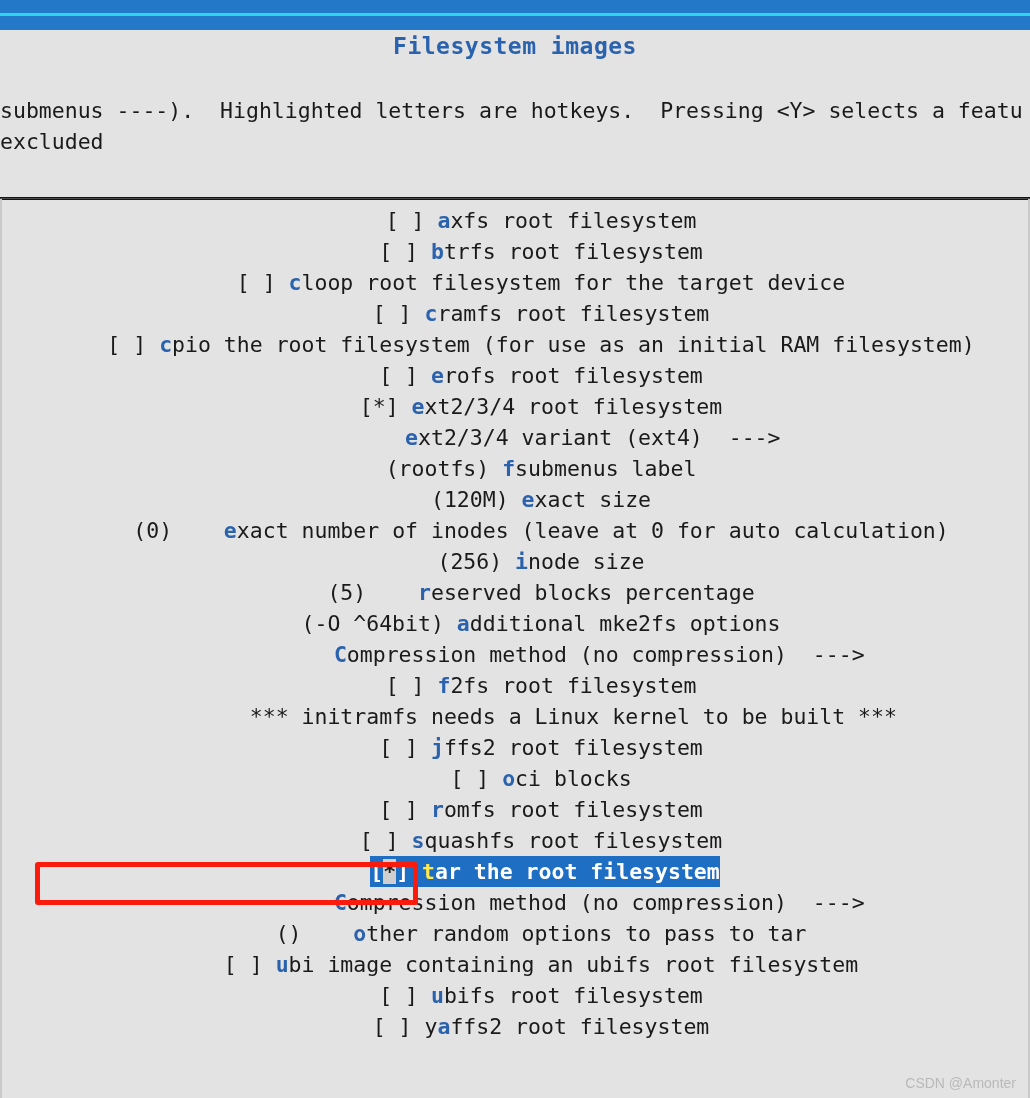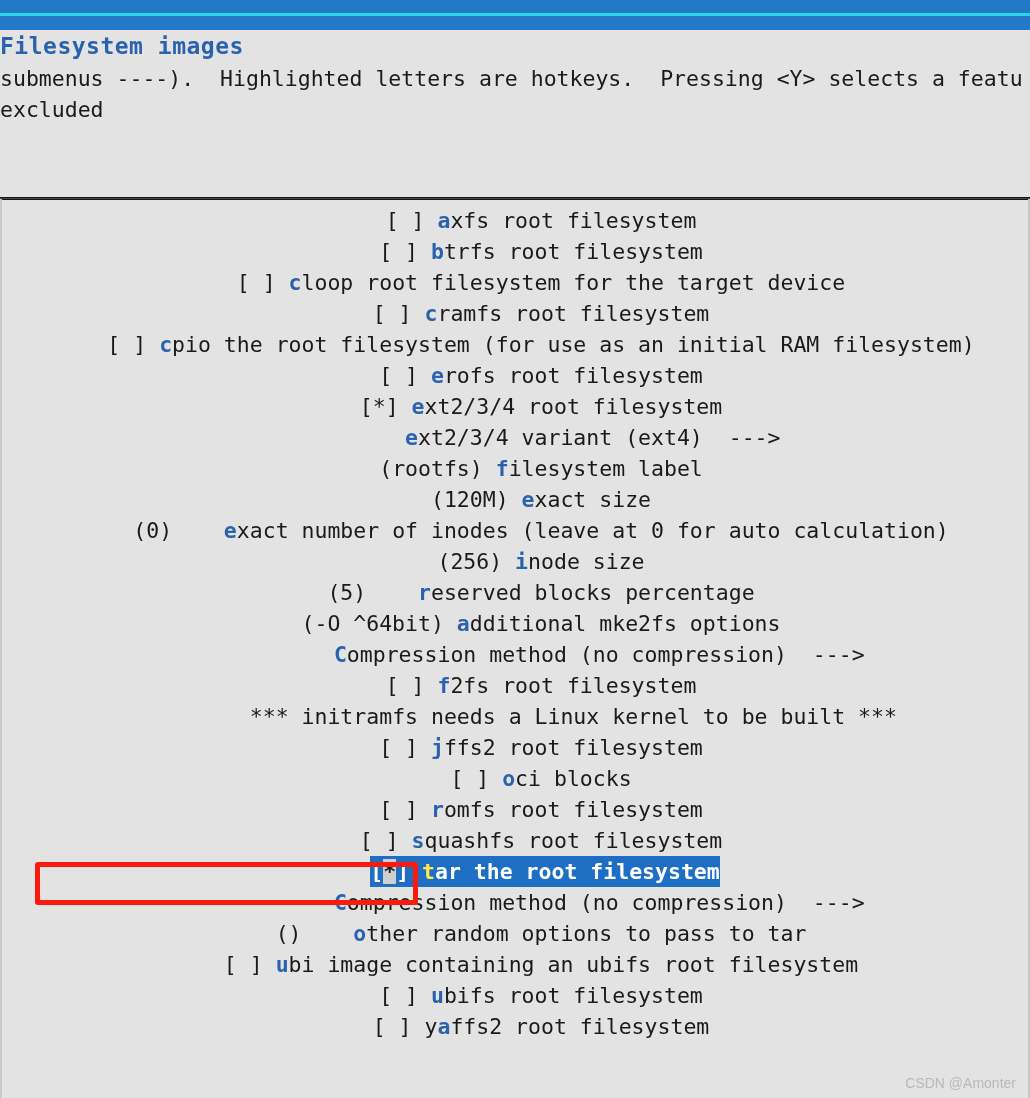--- a/index.html
+++ b/index.html
@@ -11,29 +11,31 @@
     position:relative;
   }
   
   #topbar{position:absolute;left:0;top:0;width:1030px;height:30px;background:#2478c8;}
   #topbar .cyanline{position:absolute;left:0;top:13px;width:1030px;height:3px;background:#2ad6e8;}
 
   
   #header{position:absolute;left:0;top:30px;width:1030px;height:168px;overflow:hidden;}
   #title{
     position:absolute;top:3px;left:0;width:1030px;
+    text-align:center;
     font-size:23px;font-weight:bold;color:#2a62ad;
     letter-spacing:.5px;
     white-space:nowrap;
   }
   .helpline{
     position:absolute;left:0;
     font-size:21.5px;color:#1a1a1a;
     white-space:pre;
     line-height:31px;
+    margin-top:32px;
   }
   #help1{top:33px;}
   #help2{top:64px;}
 
   
   #sep{position:absolute;left:0;top:197px;width:1030px;height:3px;background:#141414;}
   #sep .inner{position:absolute;left:0;top:1px;width:1030px;height:1px;background:#4a4a4a;}
   #leftedge{position:absolute;left:0;top:199px;width:2px;height:899px;background:#c9c9c9;}
   #rightedge{position:absolute;right:0;top:199px;width:2px;height:899px;background:#c9c9c9;}
 
@@ -107,21 +109,21 @@
 
 <div id="list">
     <div class="row"><span>[ ] </span><span class="hot">a</span><span>xfs root filesystem</span></div>
     <div class="row"><span>[ ] </span><span class="hot">b</span><span>trfs root filesystem</span></div>
     <div class="row"><span>[ ] </span><span class="hot">c</span><span>loop root filesystem for the target device</span></div>
     <div class="row"><span>[ ] </span><span class="hot">c</span><span>ramfs root filesystem</span></div>
     <div class="row"><span>[ ] </span><span class="hot">c</span><span>pio the root filesystem (for use as an initial RAM filesystem)</span></div>
     <div class="row"><span>[ ] </span><span class="hot">e</span><span>rofs root filesystem</span></div>
     <div class="row"><span>[*] </span><span class="hot">e</span><span>xt2/3/4 root filesystem</span></div>
     <div class="row"><span>        </span><span class="hot">e</span><span>xt2/3/4 variant (ext4)  ---&gt;</span></div>
-    <div class="row"><span>(rootfs) </span><span class="hot">f</span><span>ilesystem label</span></div>
+    <div class="row"><span>(rootfs) </span><span class="hot">f</span><span>submenus label</span></div>
     <div class="row"><span>(120M) </span><span class="hot">e</span><span>xact size</span></div>
     <div class="row"><span>(0)    </span><span class="hot">e</span><span>xact number of inodes (leave at 0 for auto calculation)</span></div>
     <div class="row"><span>(256) </span><span class="hot">i</span><span>node size</span></div>
     <div class="row"><span>(5)    </span><span class="hot">r</span><span>eserved blocks percentage</span></div>
     <div class="row"><span>(-O ^64bit) </span><span class="hot">a</span><span>dditional mke2fs options</span></div>
     <div class="row"><span>         </span><span class="hot">C</span><span>ompression method (no compression)  ---&gt;</span></div>
     <div class="row"><span>[ ] </span><span class="hot">f</span><span>2fs root filesystem</span></div>
     <div class="row"><span>     </span><span>*** initramfs needs a Linux kernel to be built ***</span></div>
     <div class="row"><span>[ ] </span><span class="hot">j</span><span>ffs2 root filesystem</span></div>
     <div class="row"><span>[ ] </span><span class="hot">o</span><span>ci blocks</span></div>

